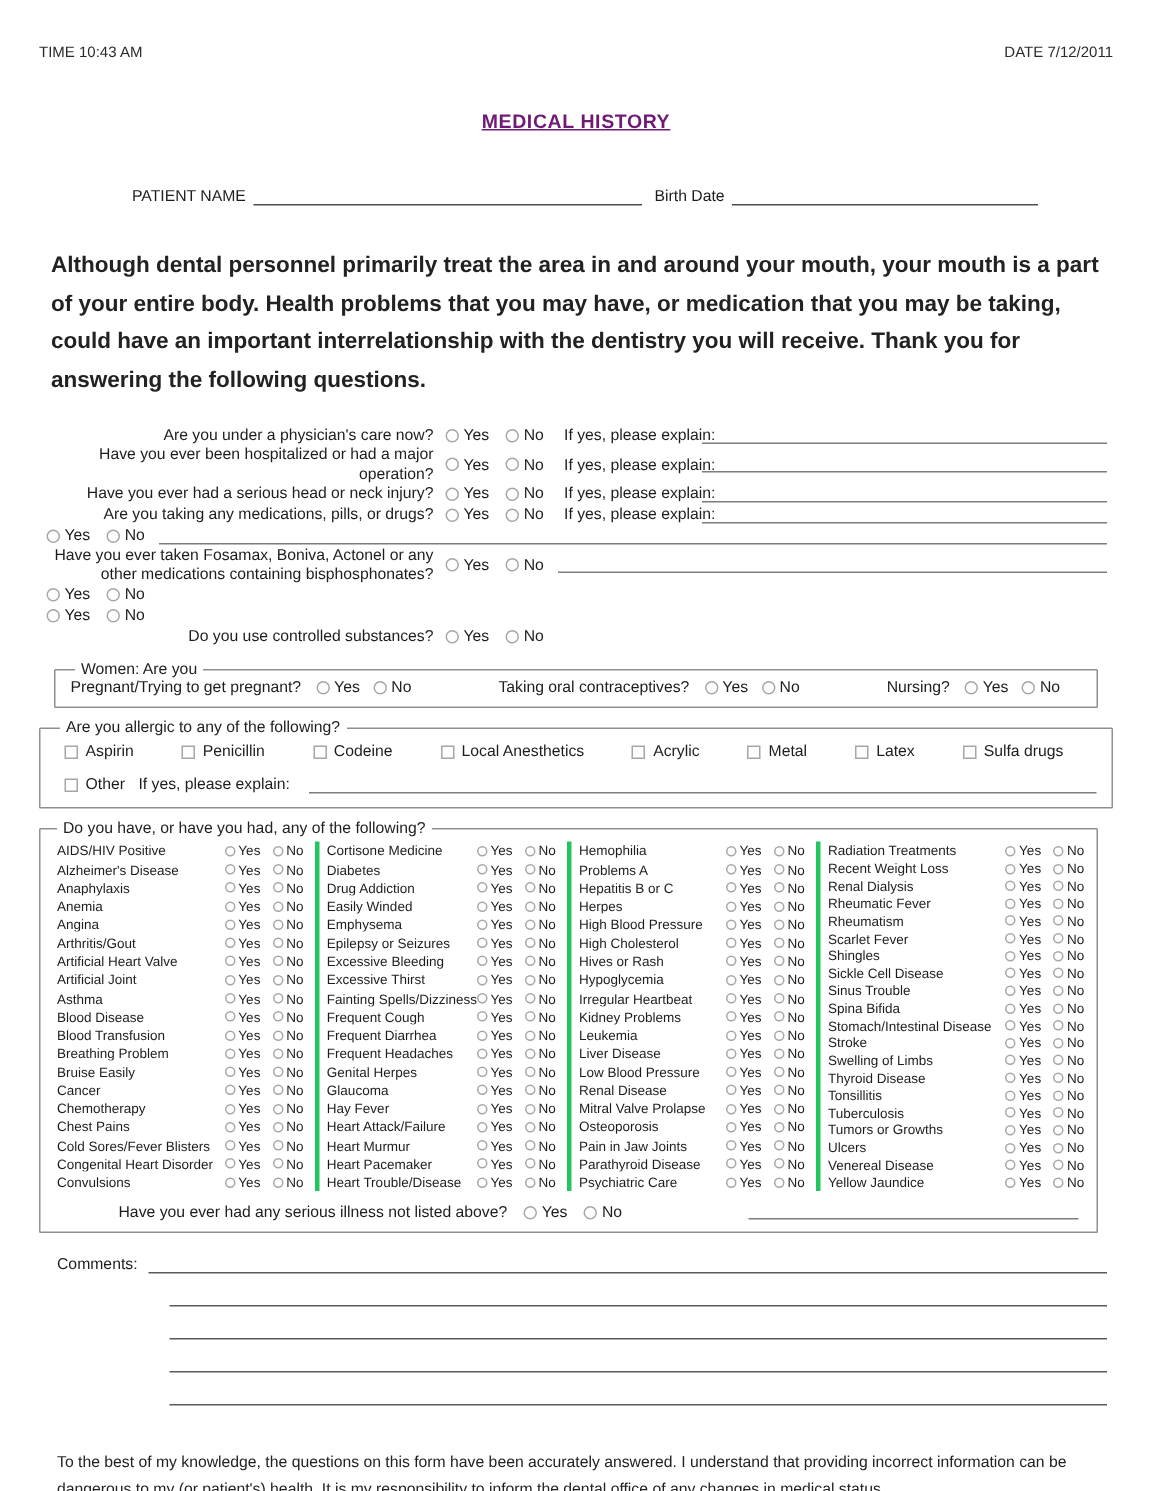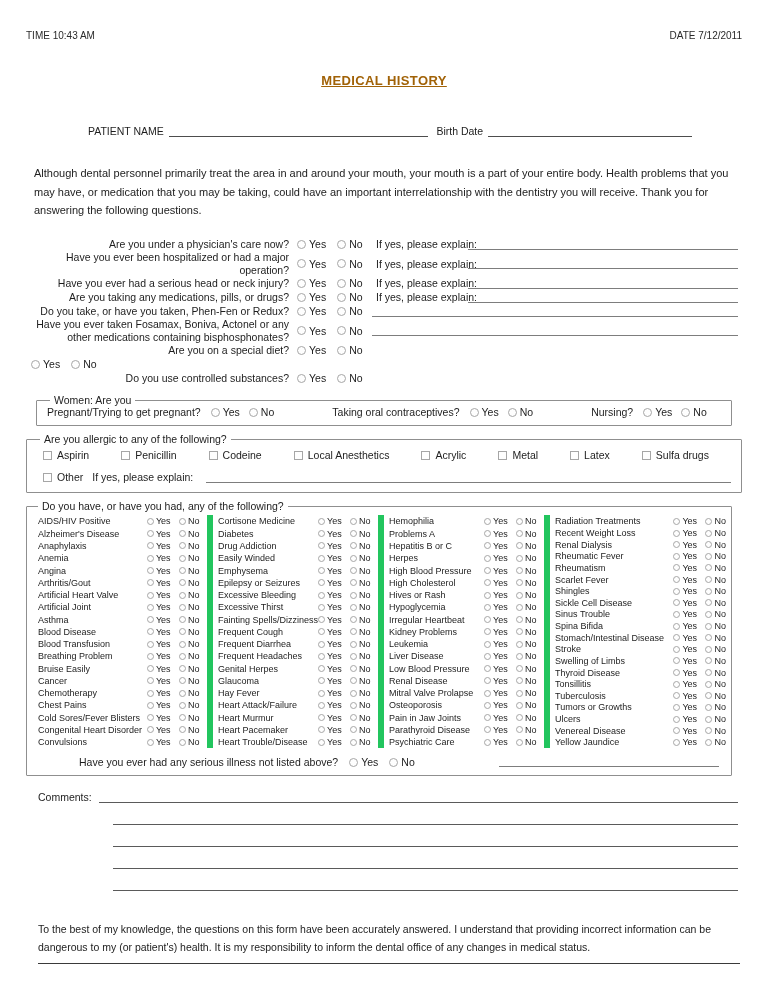--- a/index.html
+++ b/index.html
@@ -19,21 +19,21 @@
            text-decoration:underline; letter-spacing:.4px; }
 
   
   .patient-row { margin:36px 50px 0 62px; display:flex; align-items:flex-end; font-size:10.5px; }
   .patient-row .lbl { white-space:nowrap; padding-right:5px; }
   .fill { border-bottom:1px solid #4d4d4d; height:13px; display:inline-block; }
   .fill.f1 { flex:28; margin-right:8px; }
   .fill.f2 { flex:22; }
 
   
-  .intro { margin:27px 6px 0 8px; font-size:11px; line-height:1.7; color:#222; }
+  .intro { margin:27px 6px 0 8px; font-size:15px; line-height:1.7; color:#222;font-weight:bold; }
 
   
   .questions { margin-top:17px; }
   .q-row { display:flex; align-items:center; min-height:14px; font-size:10.5px; }
   .q-label { width:266px; text-align:right; padding-right:3px; line-height:1.2; }
   .q-opts { width:76px; display:flex; gap:11px; padding-left:5px; flex:0 0 auto; }
   .opt { display:inline-flex; align-items:center; gap:3px; white-space:nowrap; }
   .radio { width:9px; height:9px; border:1px solid #a6a6a6; border-radius:50%;
            background:#fefefe; display:inline-block; flex:0 0 auto; }
   .radio.sm { width:7px; height:7px; }
@@ -54,21 +54,21 @@
   .allergy-row { display:flex; justify-content:space-between; font-size:10.5px;
                  padding:3px 24px 0 8px; }
   .a-item { display:inline-flex; align-items:center; gap:5px; }
   .allergy-other { margin-top:10px; display:flex; align-items:flex-end; gap:9px;
                    font-size:10.5px; padding-left:8px; }
   .allergy-other .q-line { margin-right:2px; }
 
   .fs-conditions { margin:7px 10px 0 0; padding:1px 6px 7px 6px; }
   .cond-grid { display:flex; height:233px; margin-top:2px; }
   .cond-col { display:flex; flex-direction:column; justify-content:space-between;
-              padding:1px 2px 1px 5px; border-right:6px solid #22c55e; }
+              padding:1px 2px 1px 5px; border-right:3px solid #22c55e; }
   .cond-col.c1 { flex:0 0 26%; }
   .cond-col.c2 { flex:0 0 23.5%; }
   .cond-col.c3 { flex:0 0 24%; }
   .cond-col.c4 { flex:0 0 26.5%; border-right:none; }
   .c-row { display:flex; align-items:center; font-size:9px; }
   .c-name { flex:1; white-space:nowrap; overflow:hidden; }
   .c-opt { display:inline-flex; align-items:center; gap:2px; white-space:nowrap; }
   .c-opt.yes { width:32px; }
   .c-opt.no  { width:26px; }
   .serious-row { margin-top:8px; display:flex; align-items:center; gap:6px;
@@ -97,21 +97,21 @@
     <div>
       <span>TIME</span>
       <span>10:43 AM</span>
     </div>
     <div>
       <span>DATE</span>
       <span>7/12/2011</span>
     </div>
   </div>
 
-  <div class="title" style="color: #a16207;">MEDICAL HISTORY</div>
+  <div class="title" style="color: #701a75;">MEDICAL HISTORY</div>
 
   <div class="patient-row">
     <span class="lbl">PATIENT NAME</span>
     <span class="fill f1"></span>
     <span class="lbl">Birth Date</span>
     <span class="fill f2"></span>
   </div>
 
   <p class="intro">Although dental personnel primarily treat the area in and around your mouth, your mouth is a part of your entire body.  Health problems that you may have, or medication that you may be taking, could have an important interrelationship with the dentistry you will receive.  Thank you for answering the following questions.</p>
 
@@ -175,21 +175,20 @@
           <span class="opt">
             <span class="radio"></span>
             <span>No</span>
           </span>
         </span>
         <span class="q-explain">If yes, please explain:</span>
         <span class="q-line"></span>
       </div>
 
       <div class="q-row">
-        <span class="q-label">Do you take, or have you taken, Phen-Fen or Redux?</span>
         <span class="q-opts">
           <span class="opt">
             <span class="radio"></span>
             <span>Yes</span>
           </span>
           <span class="opt">
             <span class="radio"></span>
             <span>No</span>
           </span>
         </span>
@@ -207,21 +206,20 @@
           <span class="opt">
             <span class="radio"></span>
             <span>No</span>
           </span>
         </span>
 
         <span class="q-line"></span>
       </div>
 
       <div class="q-row">
-        <span class="q-label">Are you on a special diet?</span>
         <span class="q-opts">
           <span class="opt">
             <span class="radio"></span>
             <span>Yes</span>
           </span>
           <span class="opt">
             <span class="radio"></span>
             <span>No</span>
           </span>
         </span>

